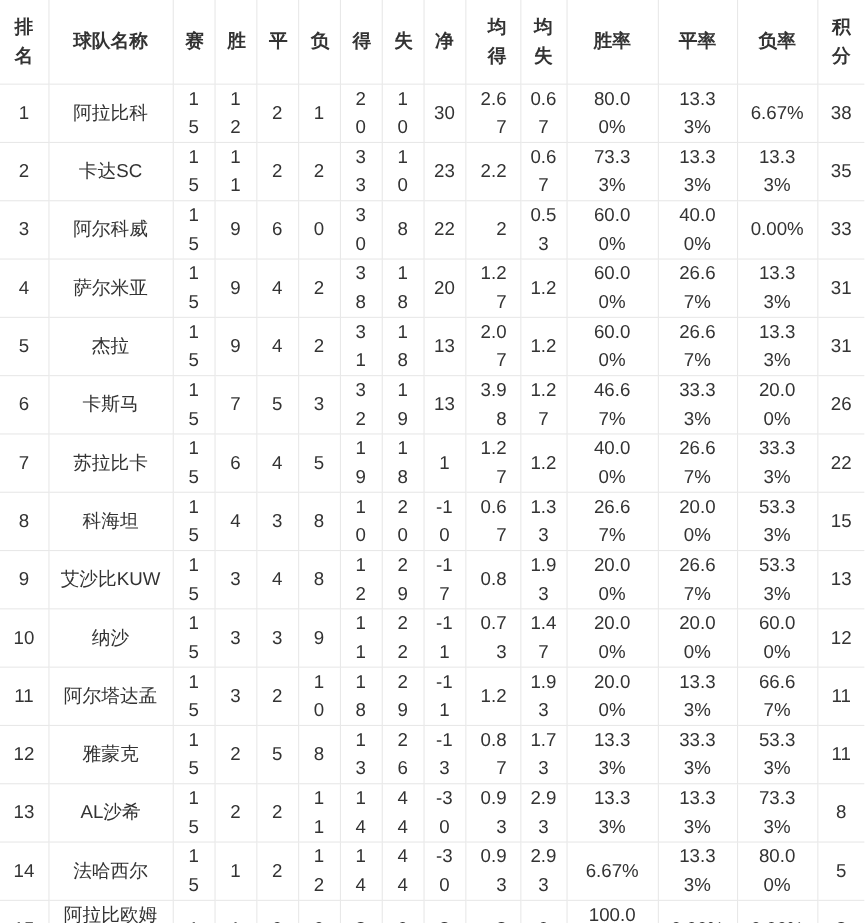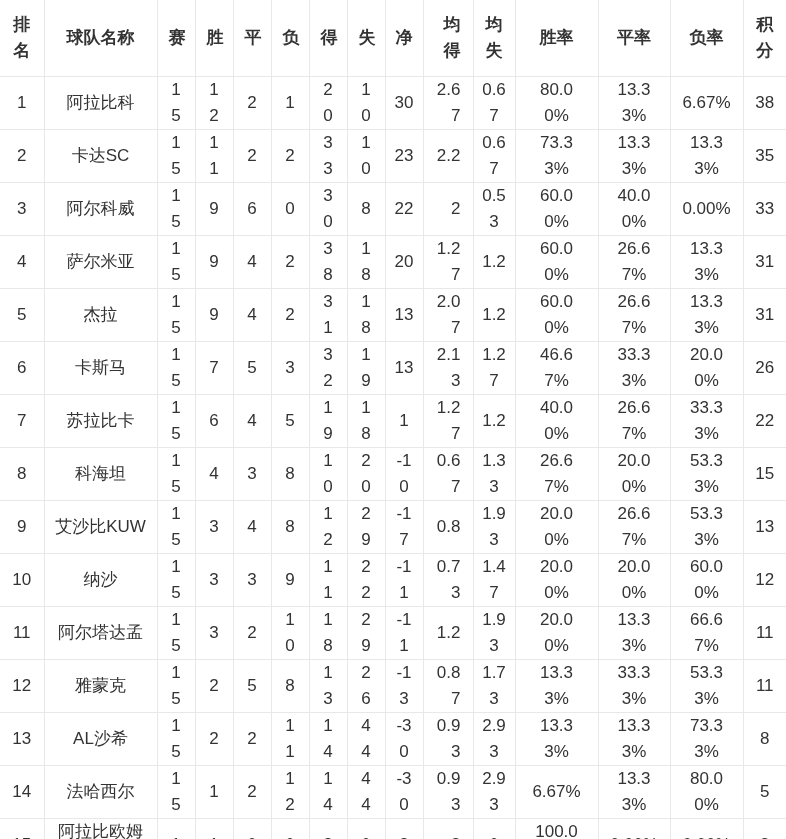--- a/index.html
+++ b/index.html
@@ -192,21 +192,21 @@
       <tr>
         <td>6</td>
         <td>卡斯马</td>
         <td>15</td>
         <td>7</td>
         <td>5</td>
         <td>3</td>
         <td>32</td>
         <td>19</td>
         <td>13</td>
-        <td>2.13</td>
+        <td>3.98</td>
         <td>1.27</td>
         <td>46.67%</td>
         <td>33.33%</td>
         <td>20.00%</td>
         <td>26</td>
       </tr>
       <tr>
         <td>7</td>
         <td>苏拉比卡</td>
         <td>15</td>

